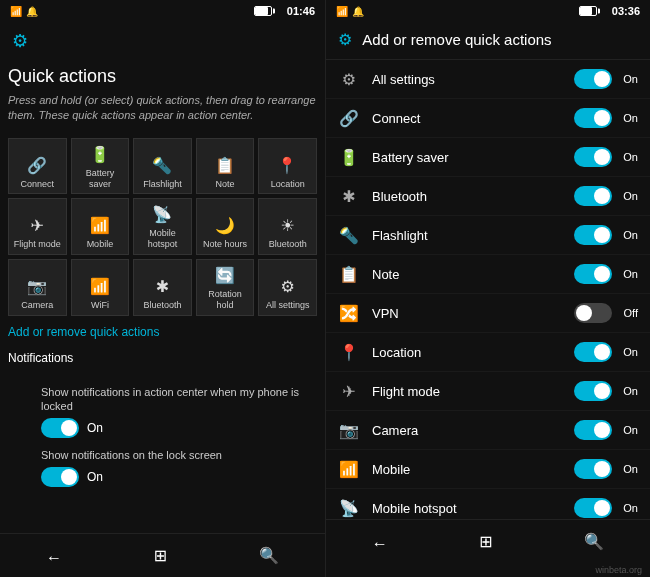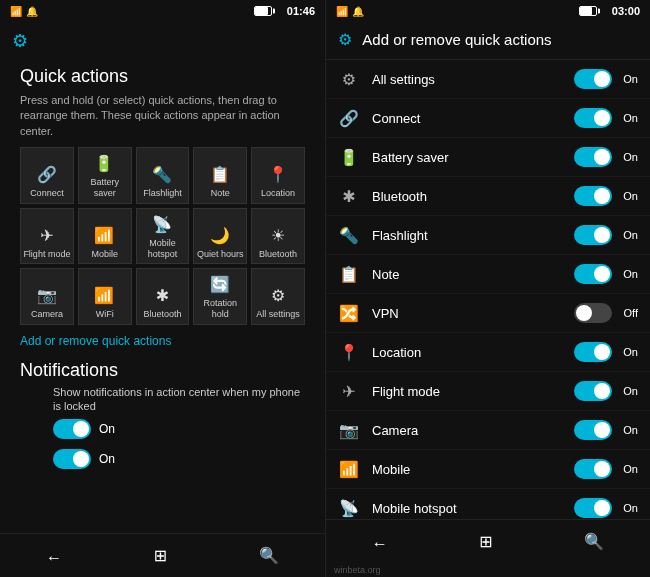--- a/index.html
+++ b/index.html
@@ -100,37 +100,38 @@
       font-size: 18px;
     }
     .page-title-text {
       font-size: 16px;
       font-weight: 400;
       color: #fff;
     }
 
     
     .content {
-      padding: 8px 20px;
+      padding: 8px 8px;
       flex: 1;
       overflow: hidden;
     }
 
     
     .section-heading {
       font-size: 18px;
       font-weight: 300;
       color: #fff;
       margin-bottom: 6px;
     }
     .section-desc {
       font-size: 11px;
       color: #aaa;
       line-height: 1.4;
-      margin-bottom: 8px;
+      margin-bottom: 14px;
+      font-style: italic;
     }
 
     
     .quick-grid {
       display: grid;
       grid-template-columns: repeat(5, 1fr);
       gap: 4px;
       margin-bottom: 8px;
     }
     .grid-item {
@@ -158,23 +159,23 @@
 
     .add-link {
       color: #00b4d8;
       font-size: 12px;
       cursor: pointer;
       margin-bottom: 12px;
       display: inline-block;
     }
 
     .notif-section-heading {
-      font-size: 18px;
+      font-size: 12px;
       font-weight: 300;
-      margin-bottom: 4px;
+      margin-bottom: 20px;
     }
     .notif-item {
       margin-bottom: 10px;
       margin-left: 33px;
     }
     .notif-desc {
       font-size: 11px;
       color: #ccc;
       margin-bottom: 5px;
       line-height: 1.3;
@@ -306,20 +307,21 @@
     }
     .toggle-sm-label {
       font-size: 11px;
       color: #fff;
       min-width: 20px;
       text-align: right;
     }
 
     .winbeta-bar {
       display: flex;
+      justify-content: flex-end;
       padding: 2px 8px;
       font-size: 9px;
       color: #555;
       flex-shrink: 0;
     }
   </style>
 </head>
 <body>
 
 <div class="panel-left">
@@ -376,21 +378,21 @@
       <div class="grid-item">
         <span class="gi-icon">📶</span>
         <span class="gi-label">Mobile</span>
       </div>
       <div class="grid-item">
         <span class="gi-icon">📡</span>
         <span class="gi-label">Mobile hotspot</span>
       </div>
       <div class="grid-item">
         <span class="gi-icon">🌙</span>
-        <span class="gi-label">Quiet hours</span>
+        <span class="gi-label">Note hours</span>
       </div>
       <div class="grid-item">
         <span class="gi-icon">☀</span>
         <span class="gi-label">Bluetooth</span>
       </div>
 
       <div class="grid-item">
         <span class="gi-icon">📷</span>
         <span class="gi-label">Camera</span>
       </div>
@@ -421,20 +423,21 @@
       <div class="notif-desc">Show notifications in action center when my phone is locked</div>
       <div class="toggle-row">
         <div class="toggle">
           <div class="toggle-knob"></div>
         </div>
         <span class="toggle-label">On</span>
       </div>
     </div>
 
     <div class="notif-item">
+      <div class="notif-desc">Show notifications on the lock screen</div>
       <div class="toggle-row">
         <div class="toggle">
           <div class="toggle-knob"></div>
         </div>
         <span class="toggle-label">On</span>
       </div>
     </div>
   </div>
 
   <div class="bottom-nav">
@@ -448,21 +451,21 @@
 
   <div class="status-bar">
     <div class="status-icons">
       <span>📶</span>
       <span>🔔</span>
     </div>
     <div class="status-battery">
       <div class="battery-icon">
         <div class="battery-fill" style="width:75%"></div>
       </div>
-      <span class="status-time">03:00</span>
+      <span class="status-time">03:36</span>
     </div>
   </div>
 
   <div class="right-title-row">
     <span class="right-title-icon">⚙</span>
     <span class="right-title-text">Add or remove quick actions</span>
   </div>
 
   <div class="right-content">
 

